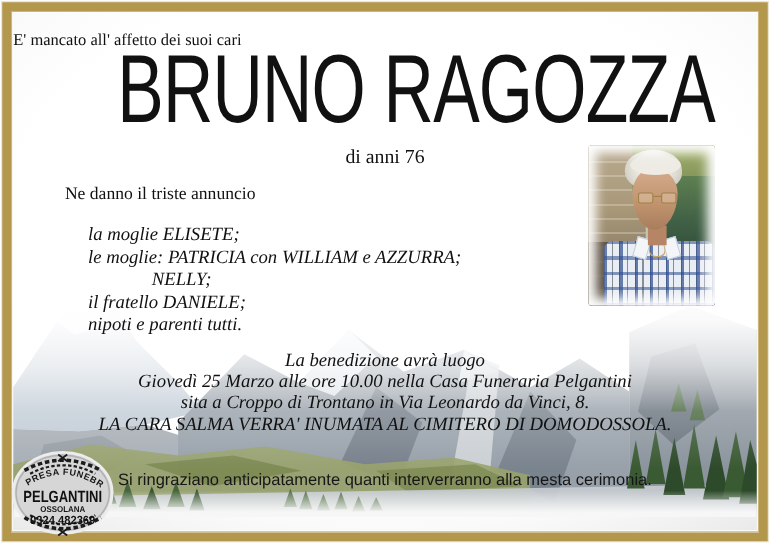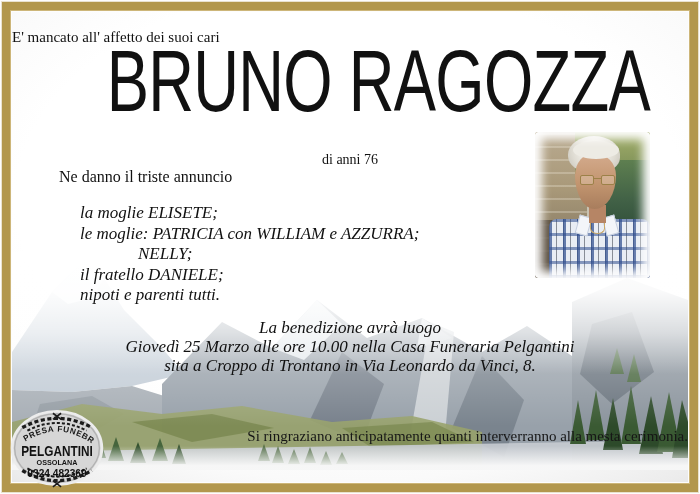--- a/index.html
+++ b/index.html
@@ -8,30 +8,30 @@
   .gold-frame{position:absolute;inset:2px;border:8px solid #b2974d;box-shadow:inset 0 0 0 1px #d8c astro;}
   .gold-frame{box-shadow:inset 0 0 0 1px #cdb679, 0 0 0 1px #e9e2cf;}
   .card{position:absolute;left:12px;top:12px;width:676px;height:470px;
         background:radial-gradient(ellipse 95% 88% at 50% 40%, #ffffff 52%, #fafafa 68%, #ececec 84%, #d5d5d7 100%);}
 
   
   .intro{position:absolute;top:16px;left:0;width:100%;text-align:left;font-size:15px;line-height:19px;}
   .name{position:absolute;top:25px;left:0;width:100%;text-align:center;
         font-family:"Liberation Sans",sans-serif;font-weight:400;font-size:88px;line-height:88px;
         letter-spacing:-1px;white-space:nowrap;transform:scaleX(0.72);}
-  .age{position:absolute;top:120px;left:0;width:100%;text-align:center;font-size:14px;margin-top:20px;}
+  .age{position:absolute;top:120px;left:0;width:100%;text-align:center;font-size:18px;}
   .announce{position:absolute;top:156px;left:31px;font-size:16px;margin-left:16px;}
   .family{position:absolute;top:191px;left:68px;margin:0;padding:0;list-style:none;
           font-style:italic;font-size:17px;line-height:20.5px;}
   .family li.indent{padding-left:58px;}
   .ceremony{position:absolute;top:306px;left:0;width:100%;text-align:center;
             font-style:italic;font-size:17px;line-height:19.2px;}
   .ceremony .bold{font-weight:400;}
-  .thanks{position:absolute;top:416px;left:0;width:100%;text-align:right;
-          font-family:Liberation Serif, serif;font-size:15px;color:#161616;z-index:6;}
+  .thanks{position:absolute;top:416px;left:0;width:100%;text-align:center;
+          font-family:Liberation Sans, sans-serif;font-size:15px;color:#161616;z-index:6;}
 
   
   .mountains{position:absolute;left:0;top:240px;width:676px;height:218px;z-index:1;}
   .mountains svg{position:absolute;inset:0;}
   .fade-top{position:absolute;left:0;top:0;width:100%;height:122px;
             background:linear-gradient(180deg,#fff 0%,rgba(255,255,255,.92) 32%,rgba(255,255,255,.55) 66%,rgba(255,255,255,0) 100%);}
   .veil{position:absolute;inset:0;
         background:linear-gradient(180deg,rgba(255,255,255,.5) 0%,rgba(255,255,255,.18) 58%,rgba(255,255,255,0) 80%);}
   .fade-bottom{position:absolute;left:0;bottom:0;width:100%;height:24px;
                background:linear-gradient(0deg,rgba(249,249,249,.95) 18%,rgba(249,249,249,0) 100%);}
@@ -149,20 +149,21 @@
         <li>la moglie ELISETE;</li>
         <li>le moglie: PATRICIA con WILLIAM e AZZURRA;</li>
         <li class="indent">NELLY;</li>
         <li>il fratello DANIELE;</li>
         <li>nipoti e parenti tutti.</li>
       </ul>
       <div class="ceremony">
         <div>La benedizione avrà luogo</div>
         <div class="bold">Giovedì 25 Marzo alle ore 10.00 nella Casa Funeraria Pelgantini</div>
         <div>sita a Croppo di Trontano in Via Leonardo da Vinci, 8.</div>
+        <div>LA CARA SALMA VERRA' INUMATA AL CIMITERO DI DOMODOSSOLA.</div>
       </div>
       <div class="thanks">Si ringraziano anticipatamente quanti interverranno alla mesta cerimonia.</div>
     </div>
 
     <div class="photo">
       <div class="ph-wall"></div>
       <div class="ph-leaves"></div>
       <div class="ph-hedge"></div>
       <div class="ph-dark"></div>
       <div class="ph-shirt"></div>

